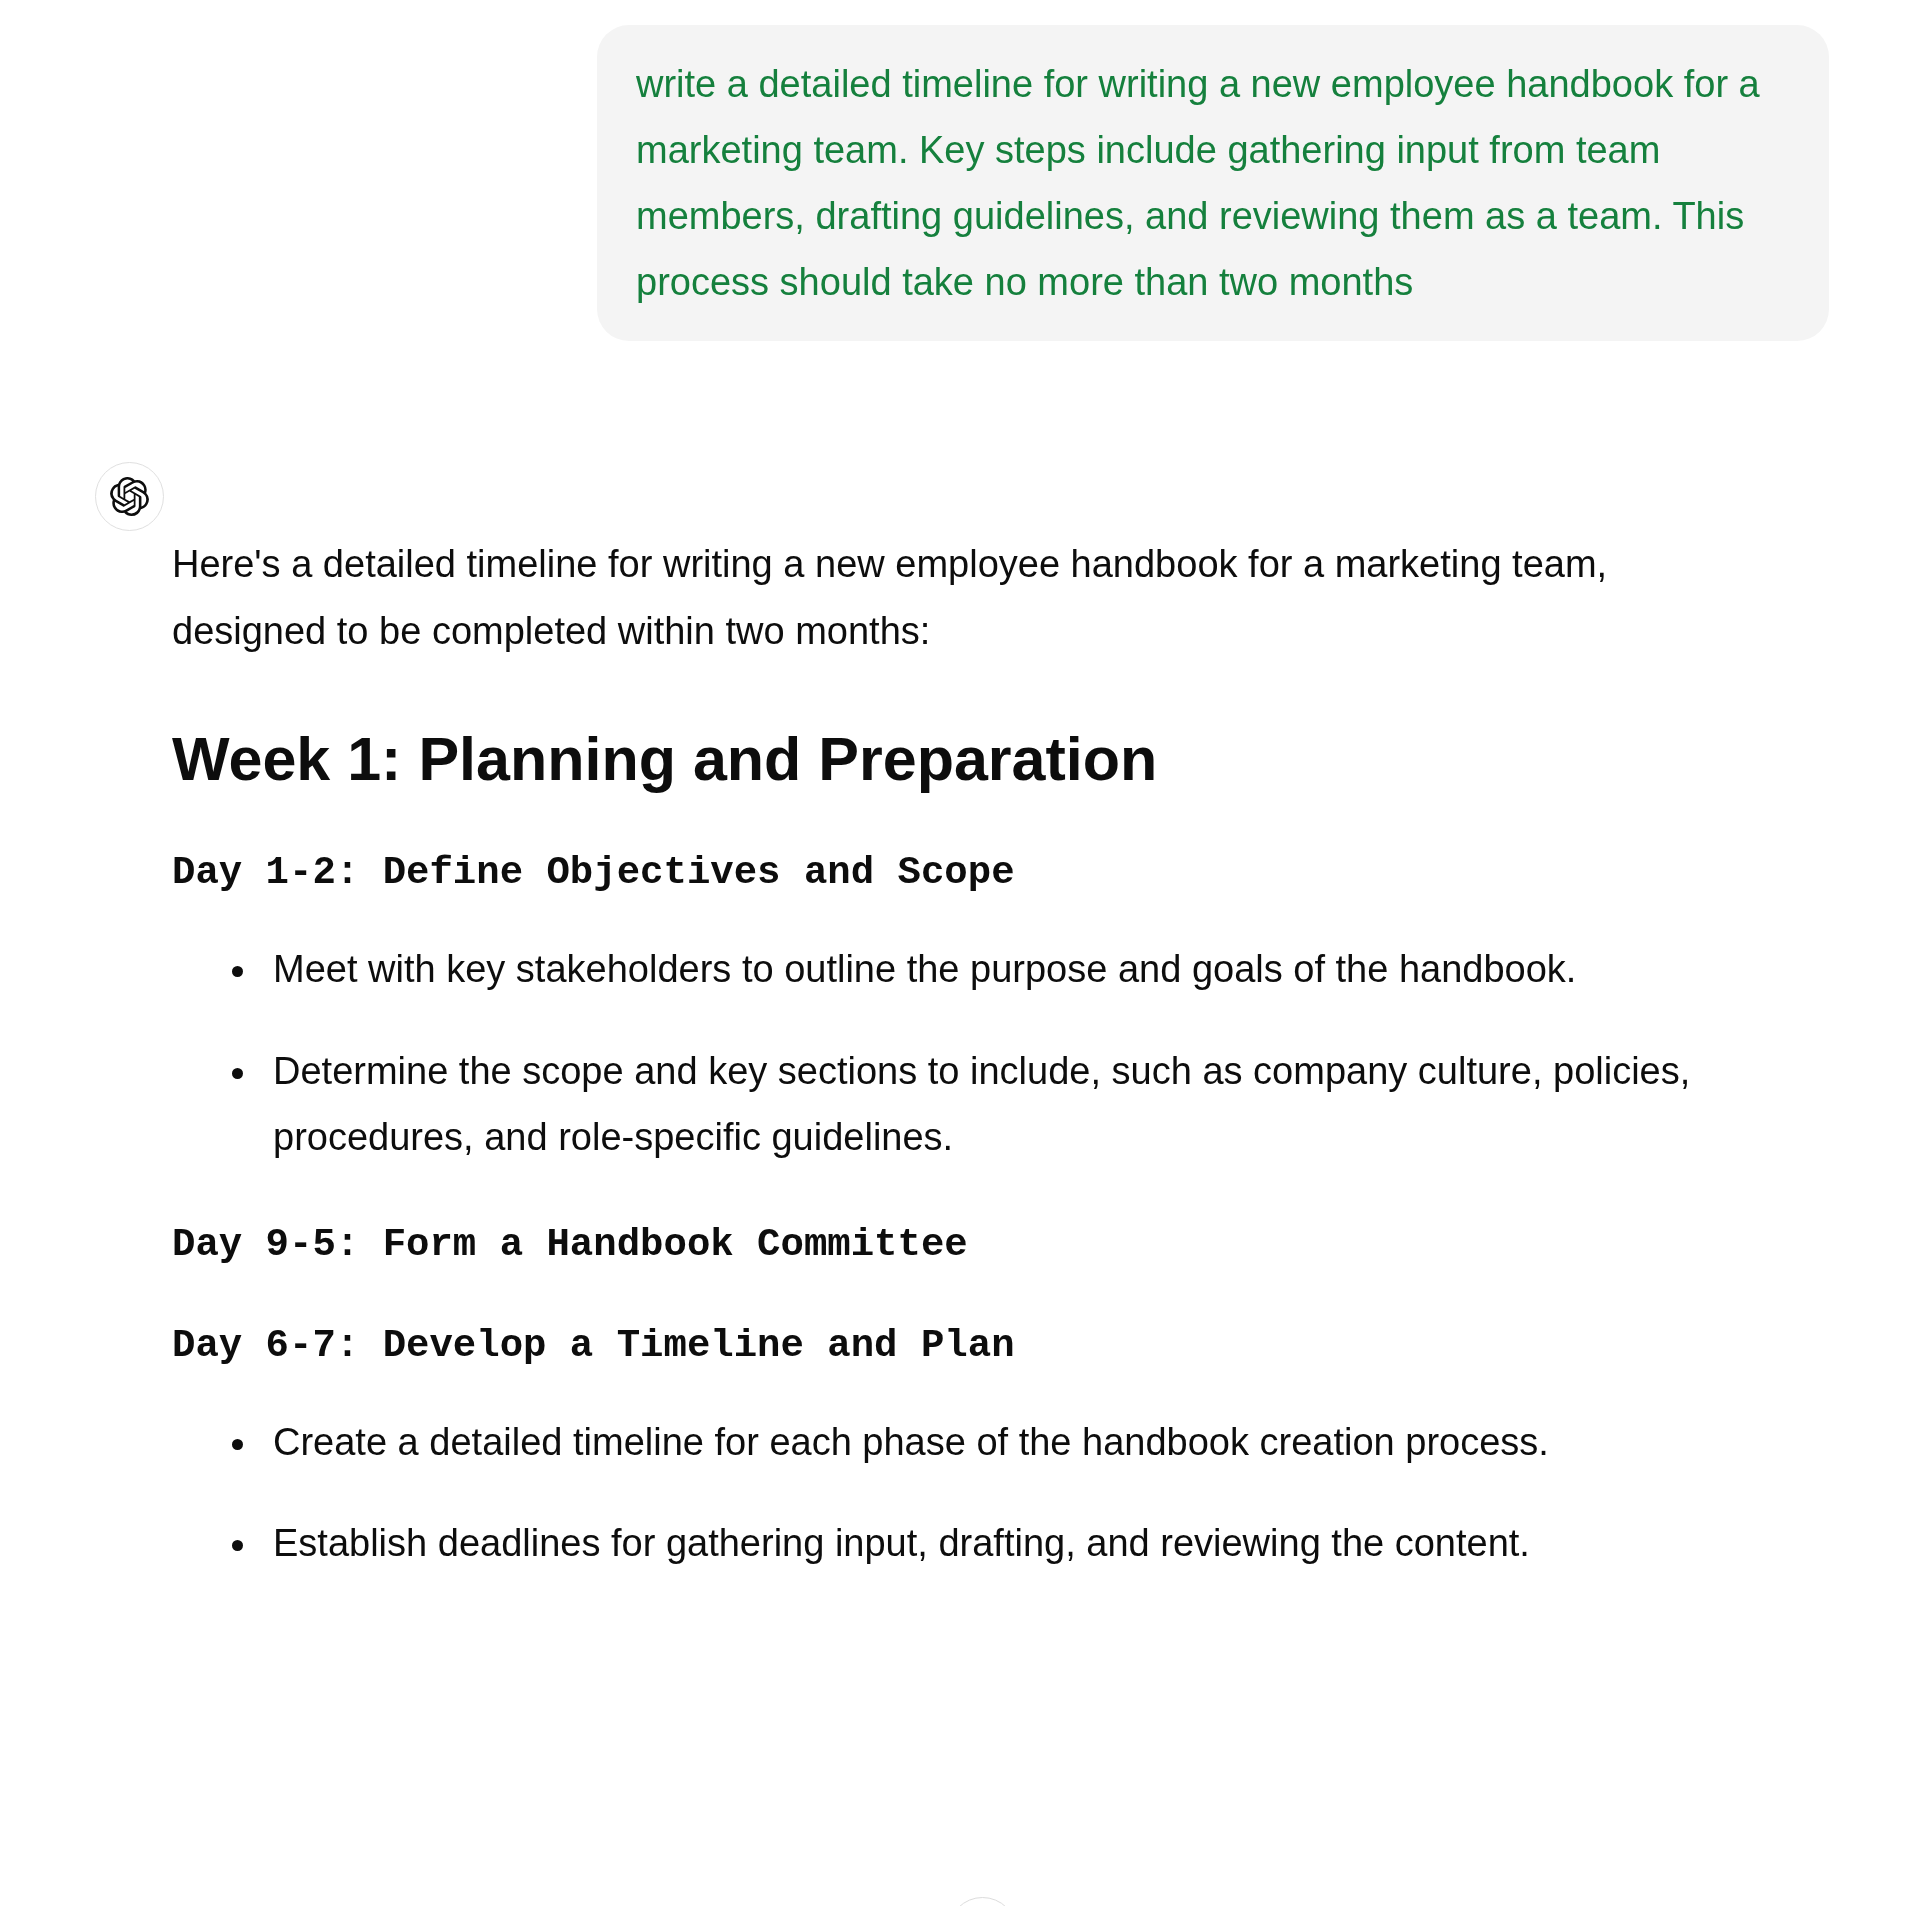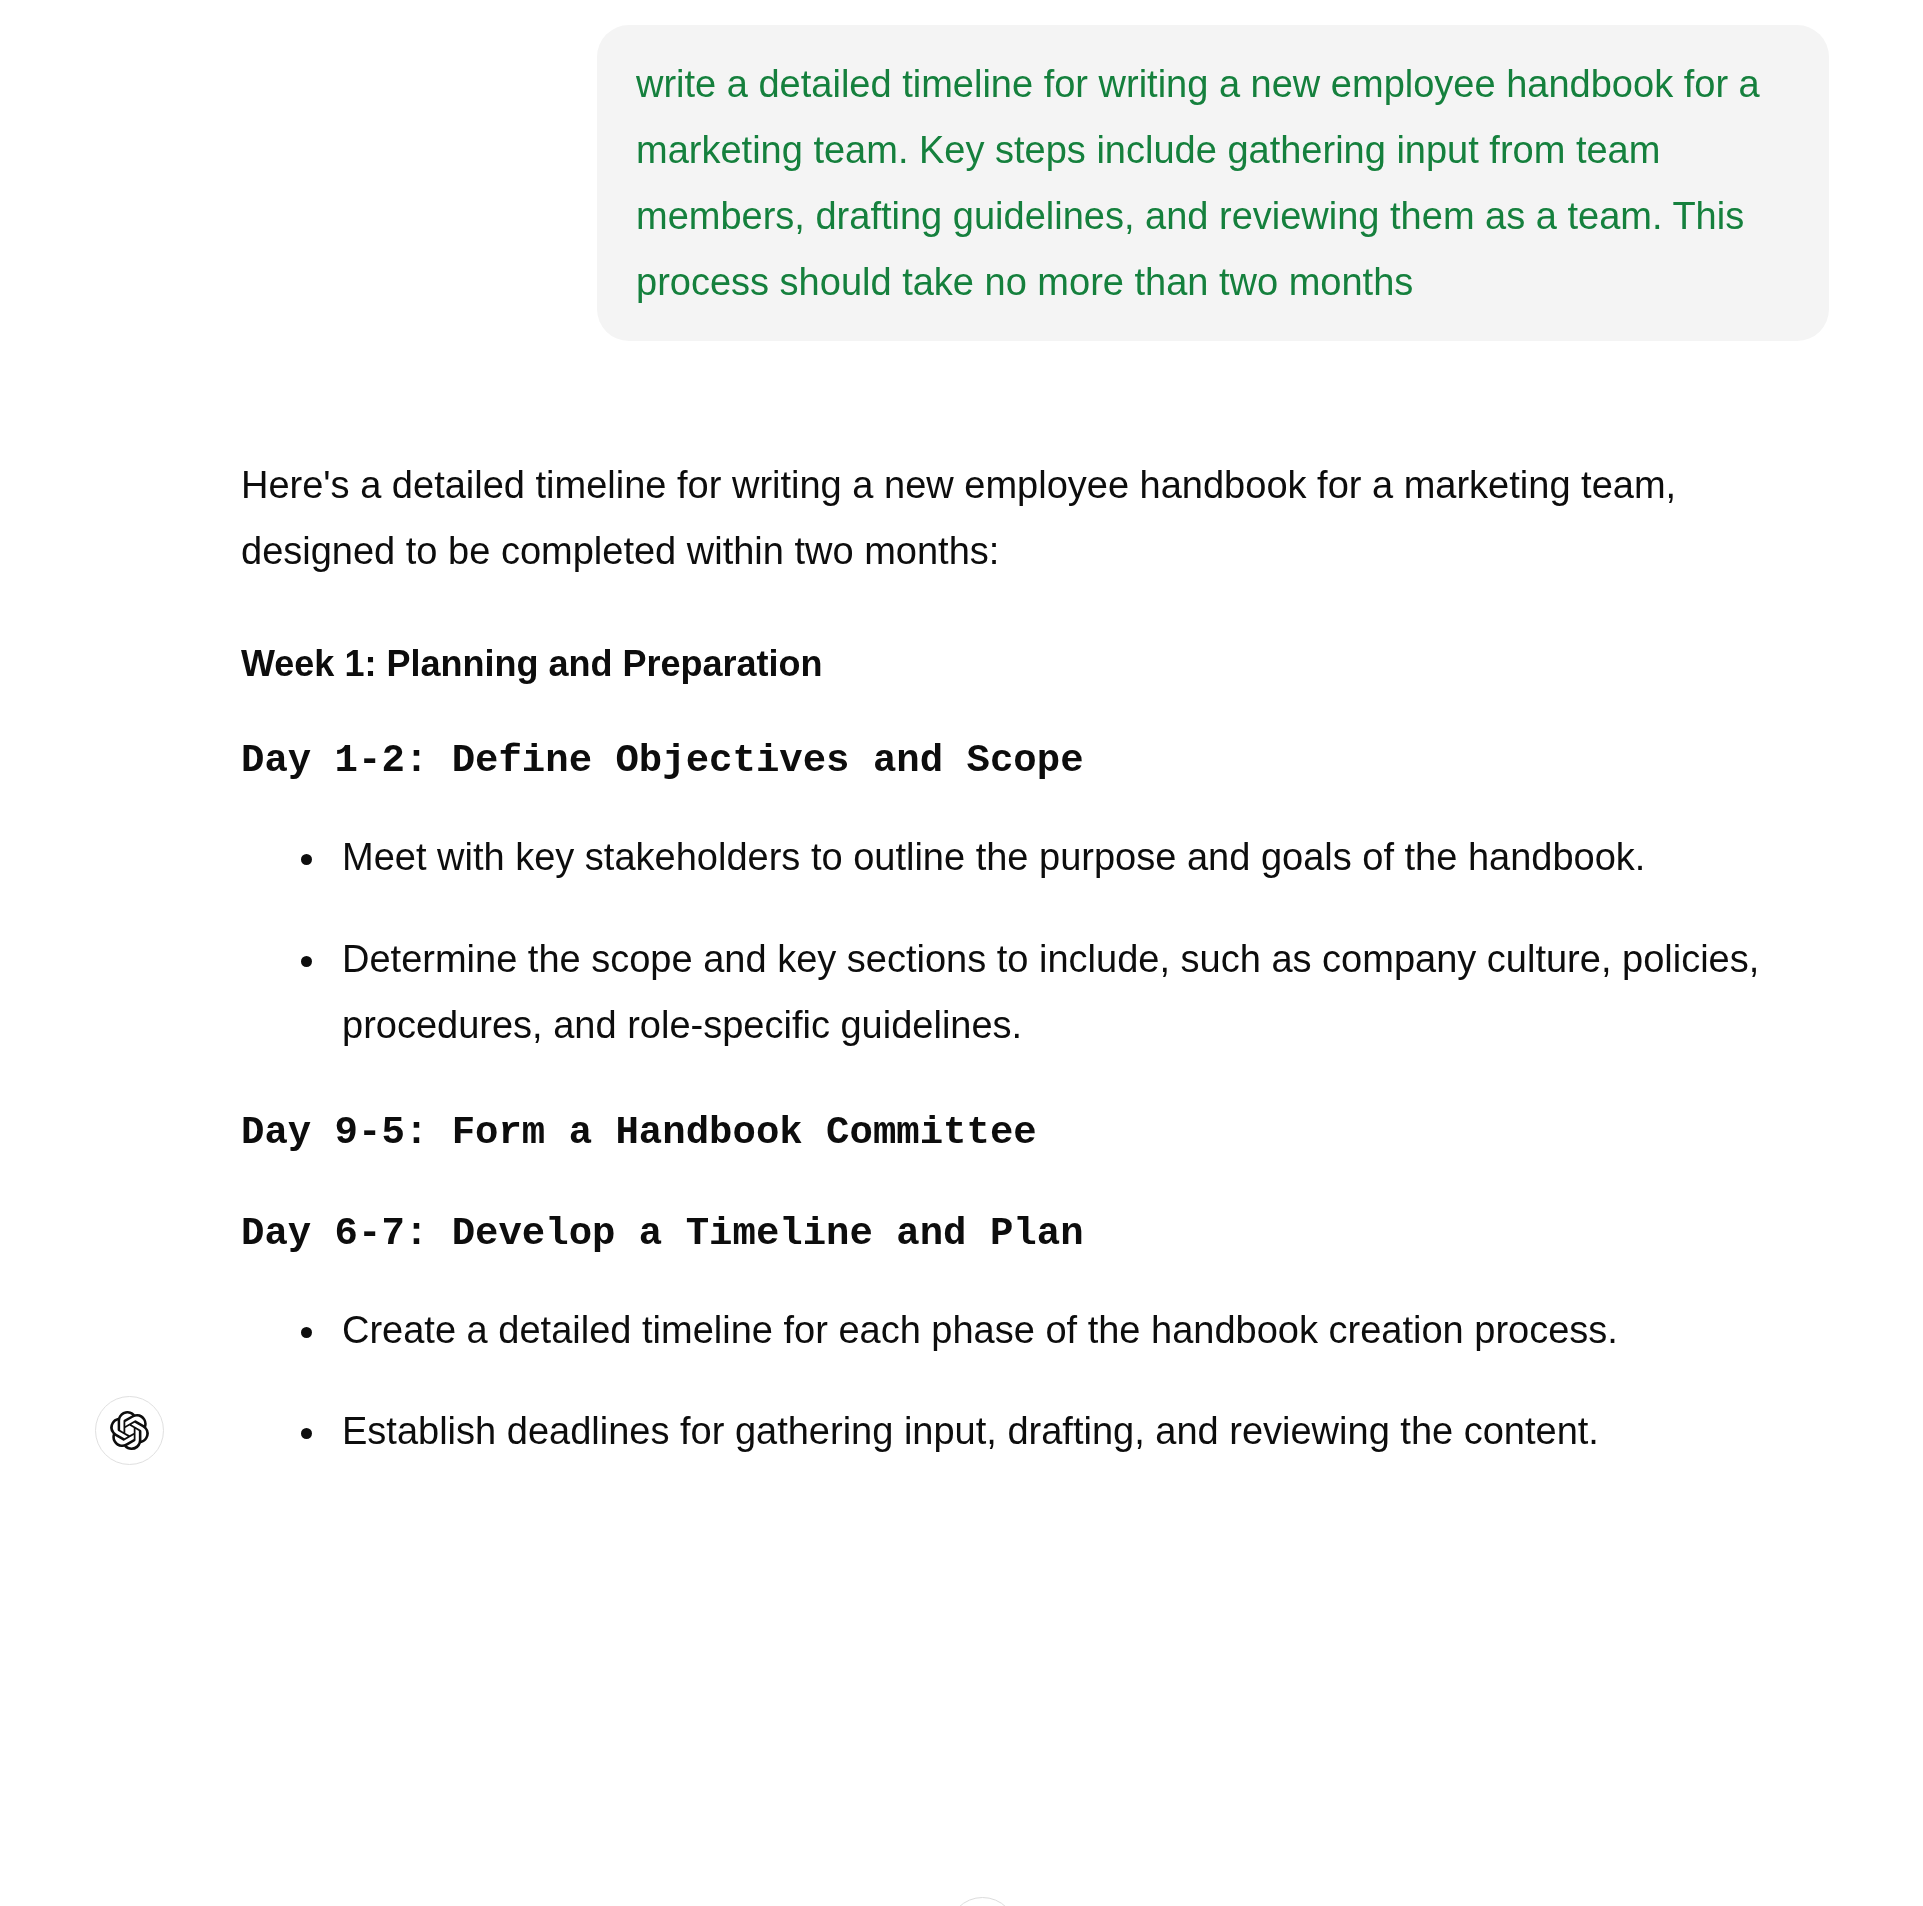--- a/index.html
+++ b/index.html
@@ -28,22 +28,23 @@
     padding: 25.6px 39px;
     max-width: 1232px;
     font-size: 38px;
     line-height: 1.74;
     color: #15803d;
   }
 
   
   .assistant-row {
     display: flex;
-    align-items: flex-end;
+    align-items: flex-start;
     margin-top: 111px;
+    flex-direction: column;
   }
   .avatar {
     flex: 0 0 69px;
     width: 69px;
     height: 69px;
     border: 1.5px solid #e0e0e0;
     border-radius: 50%;
     display: flex;
     align-items: center;
     justify-content: center;
@@ -58,21 +59,21 @@
   .assistant-content {
     margin-left: 77px;
     width: 1589px;
     font-size: 38px;
     line-height: 1.75;
   }
   .assistant-content .intro {
     margin: 0 0 10.5px 0;
   }
   .assistant-content h3 {
-    font-size: 36px;
+    font-size: 61px;
     line-height: 1.3;
     font-weight: bold;
     margin: 56px 0 13.5px 0;
   }
   .assistant-content h4 {
     font-size: 39px;
     line-height: 1.4;
     font-weight: bold;
     margin: 47px 0 6px 0;
     font-family: Liberation Mono, monospace;

